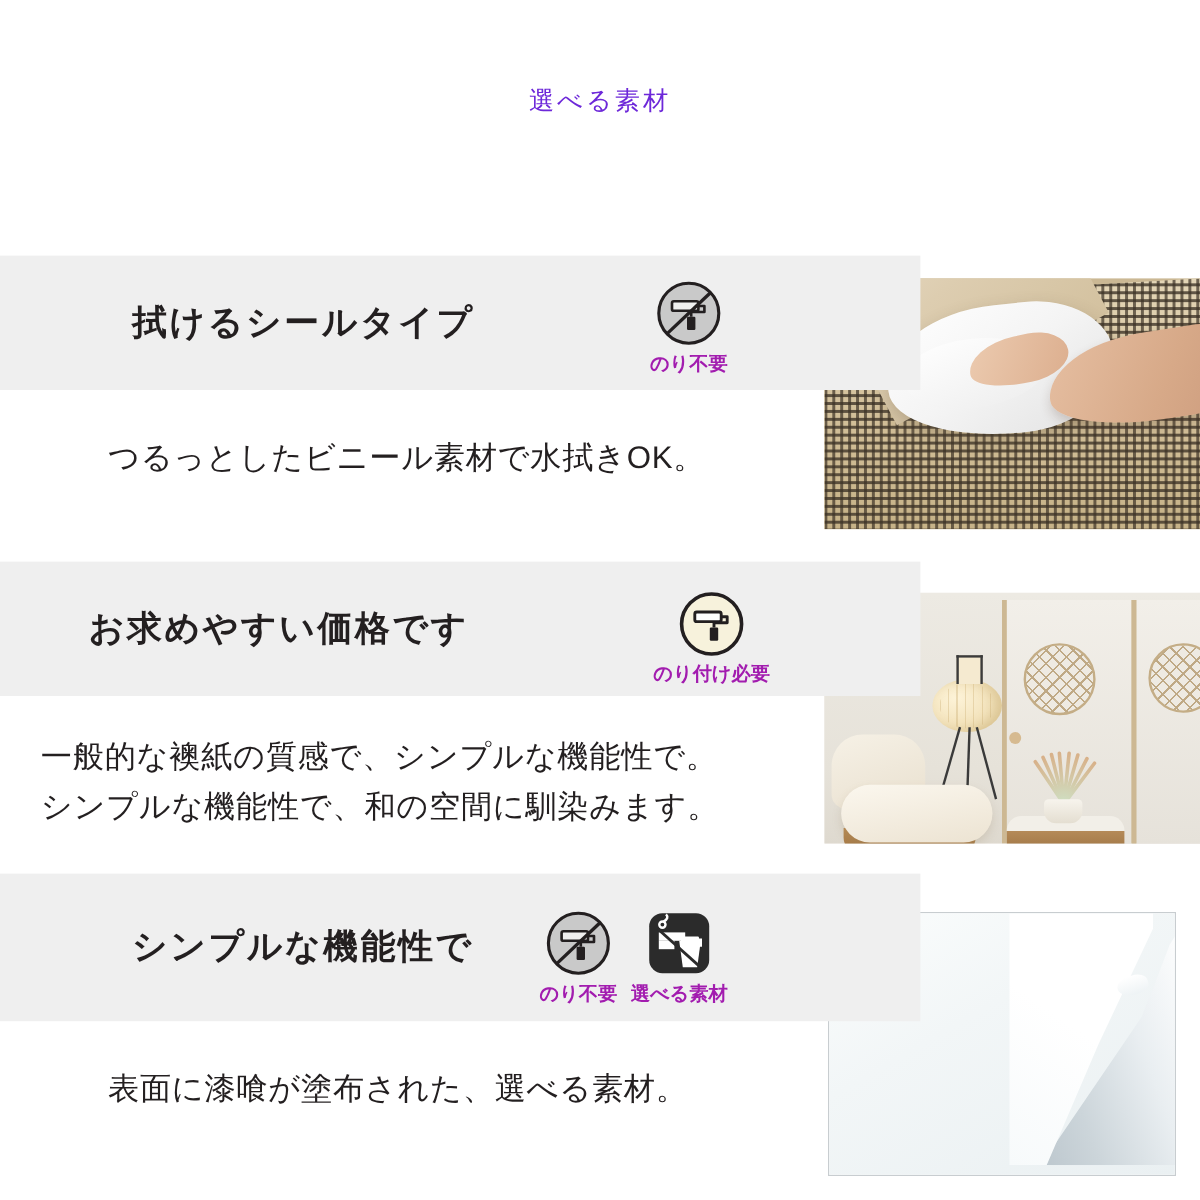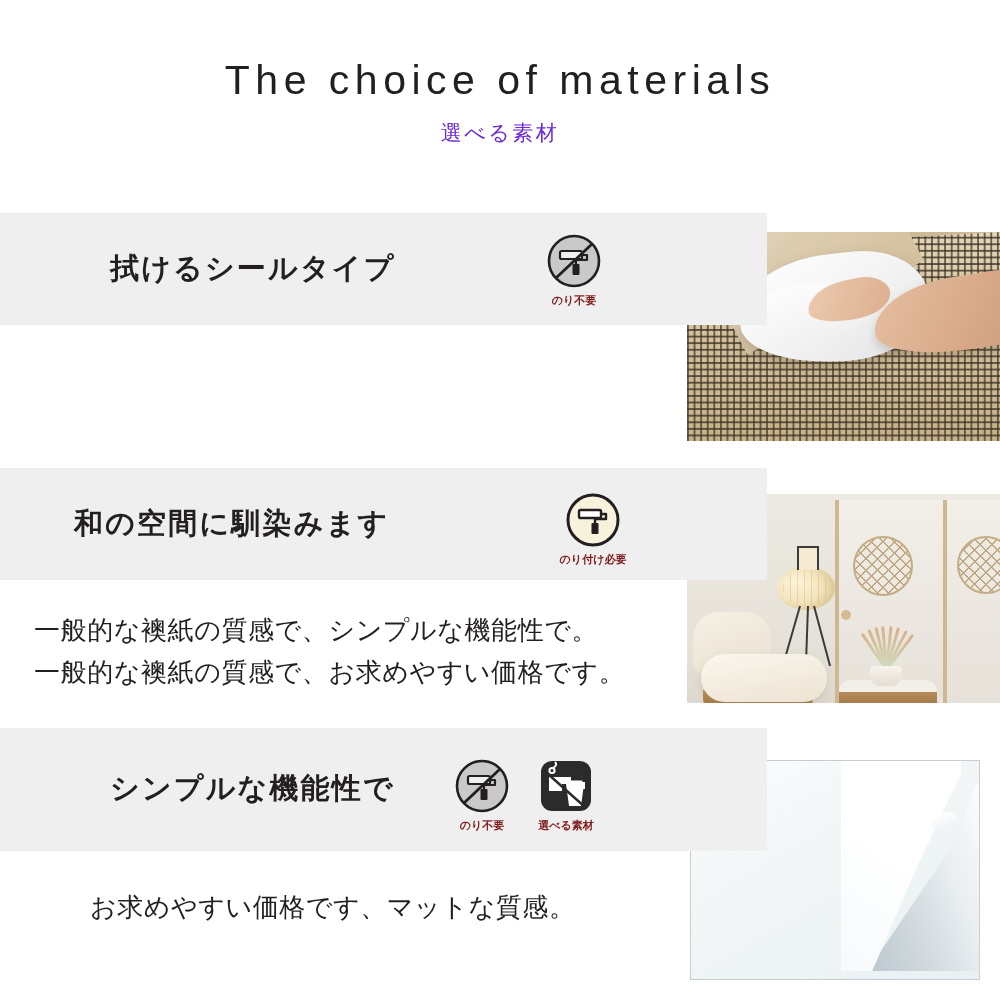--- a/index.html
+++ b/index.html
@@ -98,24 +98,24 @@
     align-items: center;
     width: 68px;
   }
   .badge-mark {
     width: 56px;
     height: 56px;
     position: relative;
   }
   .badge-label {
     margin-top: 4px;
-    font-size: 11px;
+    font-size: 16px;
     font-weight: 700;
     letter-spacing: 0px;
-    color: #7f1d1d;
+    color: #a21caf;
     white-space: nowrap;
   }
   .badge-mark svg { display: block; width: 100%; height: 100%; }
 
   
   .photo {
     position: absolute;
     overflow: hidden;
     z-index: 1;
   }
@@ -313,21 +313,20 @@
     width: 26px; height: 16px;
     background: linear-gradient(180deg,#ffffff,#eef3f5);
     border-radius: 50% 50% 40% 60%;
     transform: rotate(-18deg);
   }
 </style>
 </head>
 <body>
 
 <div class="page-header">
-  <div class="page-title">The choice of materials</div>
   <div class="page-subtitle">選べる素材</div>
 </div>
 
 <div class="section" style="top:213px;height:255px;">
 
   <div class="photo ph1" style="left:687px; top:19px; width:313px; height:209px;">
     <div class="weave"></div>
     <div class="wood"></div>
     <div class="towel"></div>
     <div class="hand"></div>
@@ -349,20 +348,21 @@
           <path d="M36 22 L41 22 L41 27 L30 27" fill="none" stroke="#231F20" stroke-width="2.2" stroke-linejoin="round"></path>
           <path d="M30 27 L30 31" stroke="#231F20" stroke-width="2.2"></path>
           <rect x="26.5" y="31" width="7" height="11" rx="1" fill="#231F20"></rect>
           <line x1="10" y1="45" x2="46" y2="11" stroke="#231F20" stroke-width="2.8"></line>
         </svg>
       </div>
       <div class="badge-label">のり不要</div>
     </div>
   </div>
 
+  <div class="section-desc" style="left:90px; top:149px;">つるっとしたビニール素材で水拭きOK。</div>
 </div>
 
 <div class="section" style="top:468px;height:255px;">
 
   <div class="photo ph2" style="left:687px; top:26px; width:313px; height:209px;">
     <div class="wall"></div>
     <div class="fusuma f1">
       <div class="lattice l1"></div>
     </div>
     <div class="fusuma f2">
@@ -386,41 +386,41 @@
       <i style="transform:rotate(6deg)"></i>
         <i style="transform:rotate(16deg)"></i>
       <i style="transform:rotate(27deg)"></i>
         <i style="transform:rotate(37deg)"></i>
     </div>
     <div class="pot"></div>
   </div>
 
   <div class="band" style="top:0px; height:112px;">
     <div class="band-inner">
-      <div class="section-title" style="left:74px; top:36px;">和の空間に馴染みます</div>
+      <div class="section-title" style="left:74px; top:36px;">お求めやすい価格です</div>
     </div>
   </div>
 
   <div class="badge-group" style="left:534px; top:24px;align-items:flex-end;">
     <div class="badge" style="width:118px;">
       <div class="badge-mark">
         <svg viewBox="0 0 56 56">
           <circle cx="28" cy="28" r="25" fill="#F7F2DC" stroke="#231F20" stroke-width="3"></circle>
           <rect x="14" y="18" width="22" height="8" rx="1.6" fill="#FFFFFF" stroke="#231F20" stroke-width="2.4"></rect>
           <path d="M36 22 L41 22 L41 27 L30 27" fill="none" stroke="#231F20" stroke-width="2.4" stroke-linejoin="round"></path>
           <path d="M30 27 L30 31" stroke="#231F20" stroke-width="2.4"></path>
           <rect x="26.5" y="31" width="7" height="11" rx="1" fill="#231F20"></rect>
         </svg>
       </div>
       <div class="badge-label">のり付け必要</div>
     </div>
   </div>
 
   <div class="section-desc" style="left:34px; top:143px;">一般的な襖紙の質感で、シンプルな機能性で。</div>
-  <div class="section-desc" style="left:34px; top:185px;">一般的な襖紙の質感で、お求めやすい価格です。</div>
+  <div class="section-desc" style="left:34px; top:185px;">シンプルな機能性で、和の空間に馴染みます。</div>
 </div>
 
 <div class="section" style="top:723px;height:277px;">
 
   <div class="photo ph3" style="left:690px; top:37px; width:290px; height:220px;">
     <div class="sheet"></div>
     <div class="curl"></div>
     <div class="curl-face"></div>
     <div class="nub"></div>
   </div>
@@ -457,14 +457,14 @@
           <path d="M30 24 L47 24 L47 31 L30 31 Z" fill="#FFFFFF"></path>
           <path d="M28 26 L46 26 L43 48 L31 48 Z" fill="#FFFFFF"></path>
           <rect x="29.5" y="22.5" width="15" height="4" rx="1" fill="#FFFFFF"></rect>
           <line x1="10" y1="16" x2="48" y2="50" stroke="#2B2B2B" stroke-width="2.4"></line>
         </svg>
       </div>
       <div class="badge-label">選べる素材</div>
     </div>
   </div>
 
-  <div class="section-desc" style="left:90px; top:165px;">お求めやすい価格です、マットな質感。</div>
+  <div class="section-desc" style="left:90px; top:165px;">表面に漆喰が塗布された、選べる素材。</div>
 </div>
 
 </body></html>

